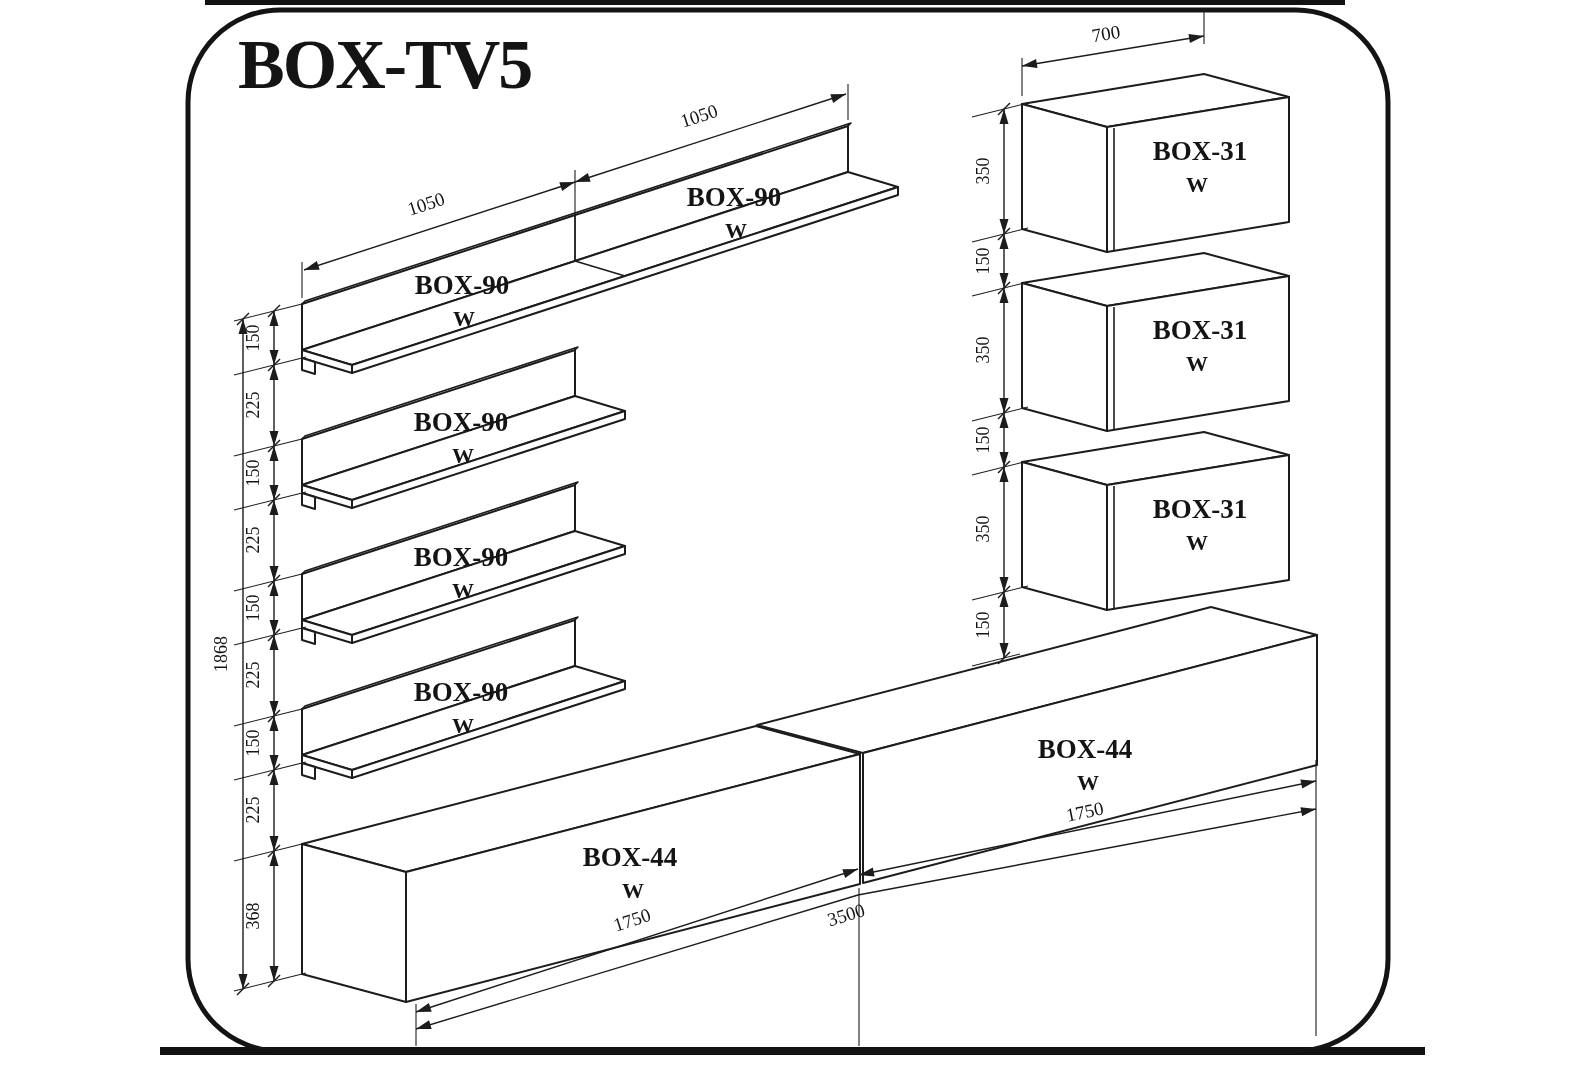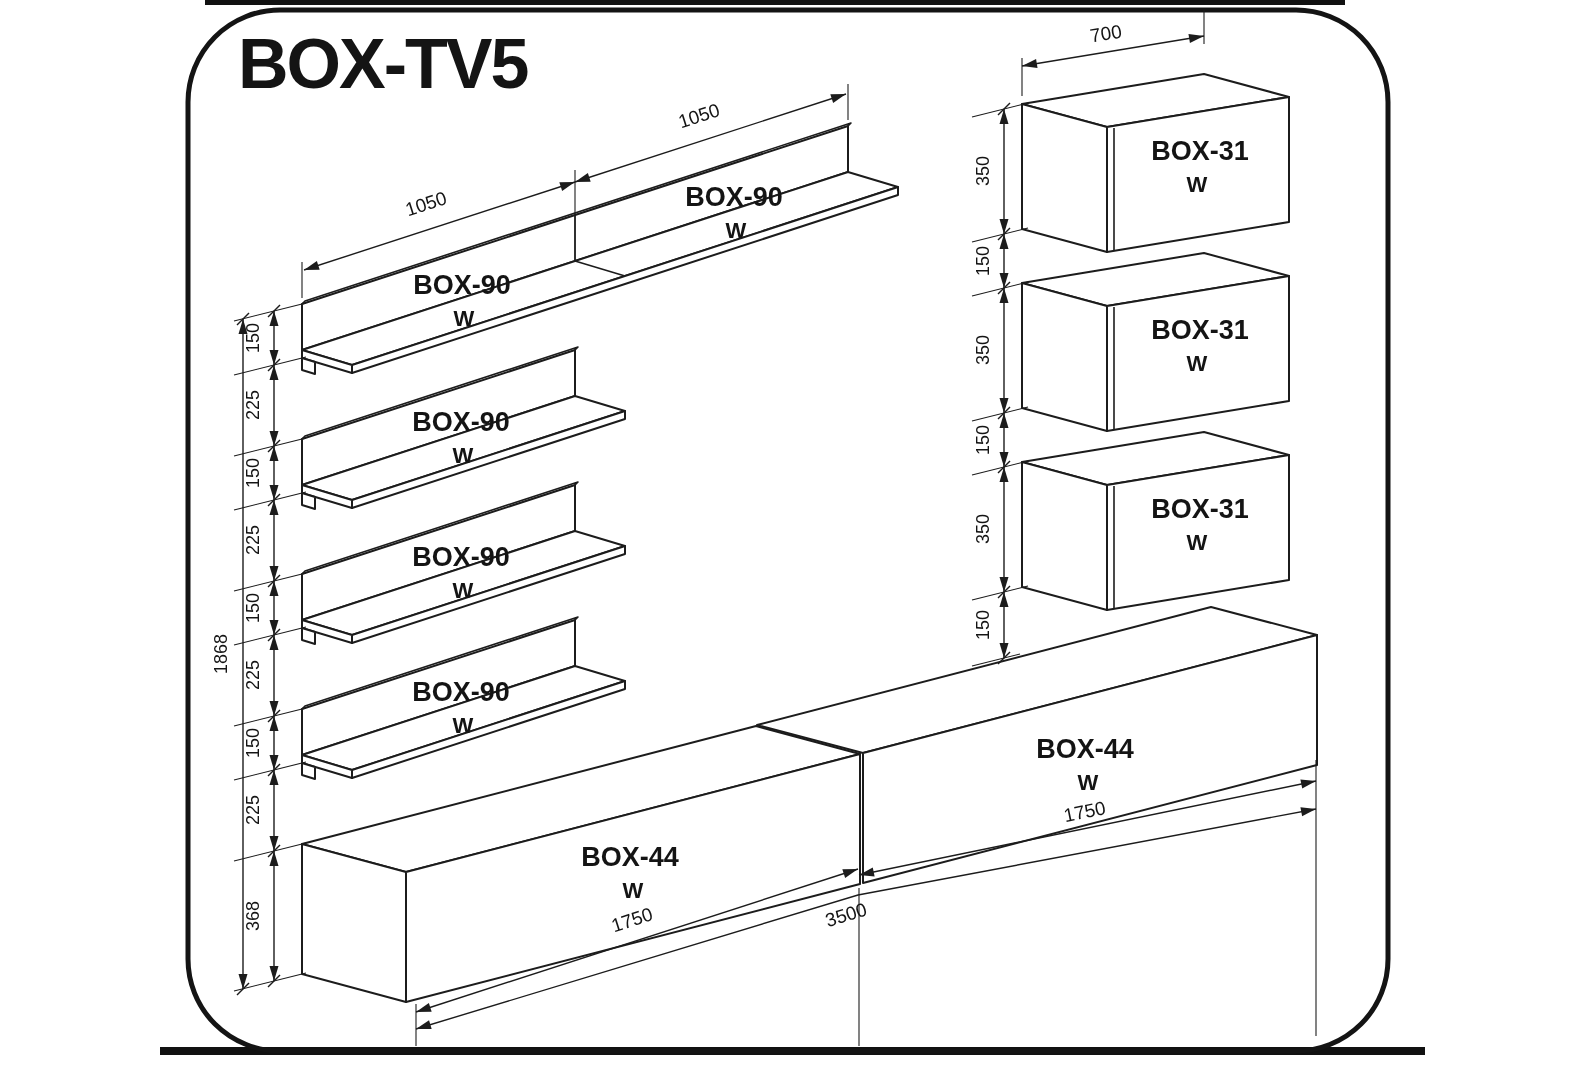--- a/index.html
+++ b/index.html
@@ -1,17 +1,17 @@
 <!DOCTYPE html>
 <html><head>
 <meta charset="utf-8">
 <style>
   html,body{margin:0;padding:0;background:#e8e8e8;}
   .canvas{position:relative;width:1577px;height:1080px;background:#ffffff;overflow:hidden;
-          font-family:Liberation Sans, sans-serif;}
+          font-family:Liberation Serif, serif;}
   svg{position:absolute;left:0;top:0;}
   .face{fill:#ffffff;stroke:#1c1c1c;stroke-width:2;stroke-linejoin:round;}
   .edge{fill:none;stroke:#1c1c1c;stroke-width:1.6;stroke-linejoin:round;}
   .dim{fill:none;stroke:#1c1c1c;stroke-width:1.4;}
   .ext{fill:none;stroke:#1c1c1c;stroke-width:1.1;}
   .tick{fill:none;stroke:#1c1c1c;stroke-width:1.5;}
   .title-text{font-size:70px;font-weight:bold;letter-spacing:-2px;fill:#141414;}
   .lbl{font-size:27px;font-weight:bold;fill:#141414;text-anchor:middle;}
   .lblw{font-size:22px;font-weight:bold;fill:#141414;text-anchor:middle;}
   .num{font-size:19px;fill:#141414;text-anchor:middle;}

